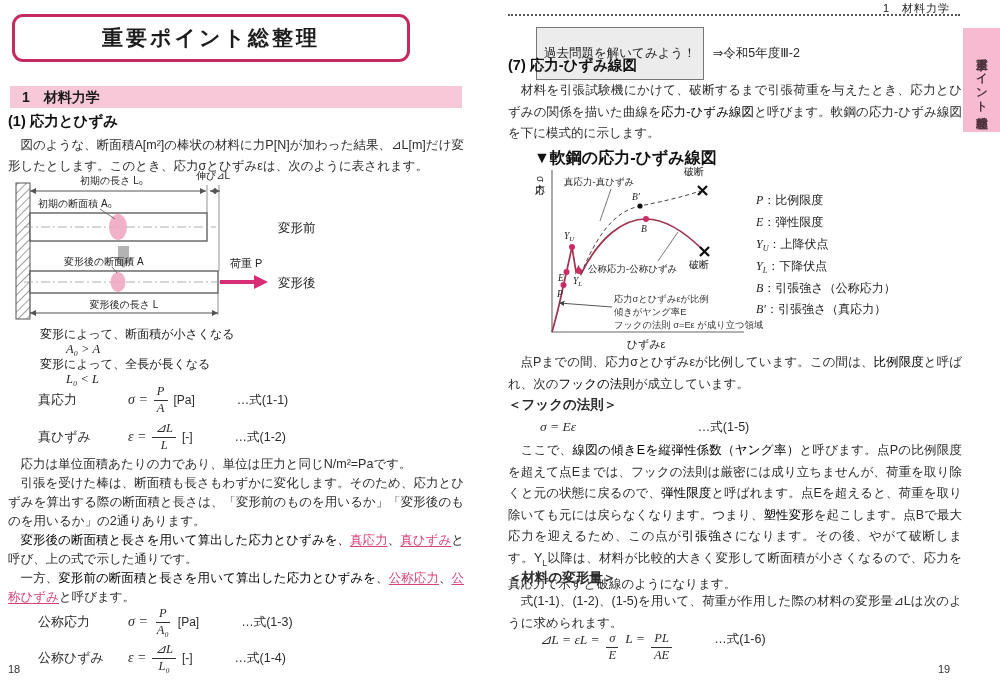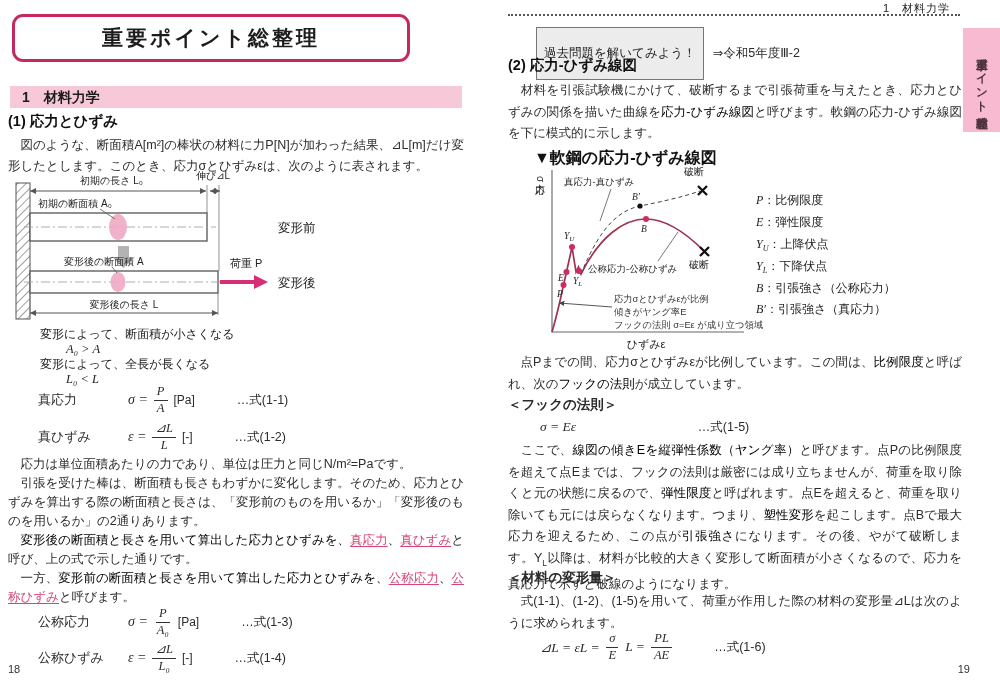--- a/index.html
+++ b/index.html
@@ -55,29 +55,29 @@
   .graph-svg{left:20px;top:160px}
   .legend{left:248px;top:192px;font-size:12px;line-height:17.5px;color:#222}
   .legend .lk{font-family:"Liberation Serif","DejaVu Serif",serif;font-style:italic}
   .rp-para1{left:0;top:352px;width:454px;line-height:21.5px}
   .rp-hooke{left:0;top:396px;font-size:13.5px;font-weight:700}
   .eq15{left:32px;top:419px;font-size:13.5px}
   .eq15 .f-ref{margin-left:118px}
   .rp-para2{left:0;top:440px;width:454px;line-height:21.5px}
   .rp-deform{left:0;top:569px;font-size:13.5px;font-weight:700}
   .rp-para3{left:0;top:591px;width:454px;line-height:21.5px}
-  .eq16{left:32px;top:631px;display:flex;align-items:center;gap:6px;font-size:13.5px}
+  .eq16{left:32px;top:631px;display:flex;gap:6px;font-size:13.5px}
   .eq16 .f-ref{}
   
   .seg-pk{color:#000000}
   .seg-pku{color:#d6447a;text-decoration:underline;text-decoration-color:#d6447a;text-underline-offset:2px}
   sub{font-size:0.68em}
   .pagenum{position:absolute;font-size:11px;color:#333}
   .pn-left{left:8px;top:663px}
-  .pn-right{left:938px;top:663px;width:32px;text-align:right}
+  .pn-right{left:938px;top:663px;width:32px;}
   .side-tab{
     position:absolute;right:0;top:28px;width:37px;height:104px;background:#f7bad0;
     writing-mode:vertical-rl;text-orientation:upright;
     display:flex;align-items:center;justify-content:center;
     font-size:11.5px;font-weight:600;color:#4e333d;letter-spacing:1px;
   }
   svg text{font-family:"Liberation Sans","DejaVu Sans",sans-serif}
   .svg-it{font-family:"Liberation Serif","DejaVu Serif",serif;font-style:italic}
 </style>
 </head>
@@ -203,21 +203,21 @@
 <div class="page-right">
 
   <div class="abs rp-header">1　材料力学</div>
   <div class="abs rp-rule"></div>
 
   <div class="abs past-row">
     <span class="past-box">過去問題を解いてみよう！</span>
     <span>⇒令和5年度Ⅲ-2</span>
   </div>
 
-  <div class="abs sub-heading rp-sub2">(2) 応力-ひずみ線図</div>
+  <div class="abs sub-heading rp-sub2">(7) 応力-ひずみ線図</div>
 
   <div class="abs para rp-intro"><span>　材料を引張試験機にかけて、破断するまで引張荷重を与えたとき、応力とひずみの関係を描いた曲線を</span><span class="seg-pk">応力-ひずみ線図</span><span>と呼びます。軟鋼の応力-ひずみ線図を下に模式的に示します。</span></div>
 
   <div class="abs fig-caption">▼軟鋼の応力-ひずみ線図</div>
 
   <svg class="abs graph-svg" width="240" height="196" viewBox="0 0 240 196">
     <defs>
       <marker id="ga" markerWidth="8" markerHeight="8" refX="6" refY="3" orient="auto">
         <path d="M0,0 L6,3 L0,6 z" fill="#444"></path>
       </marker>

